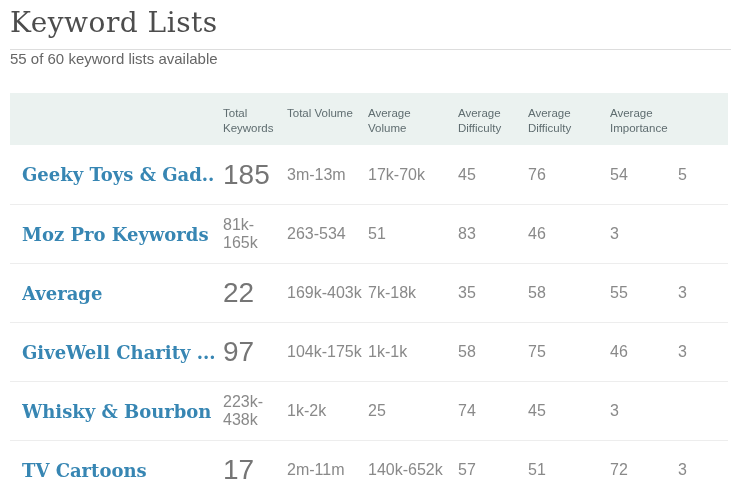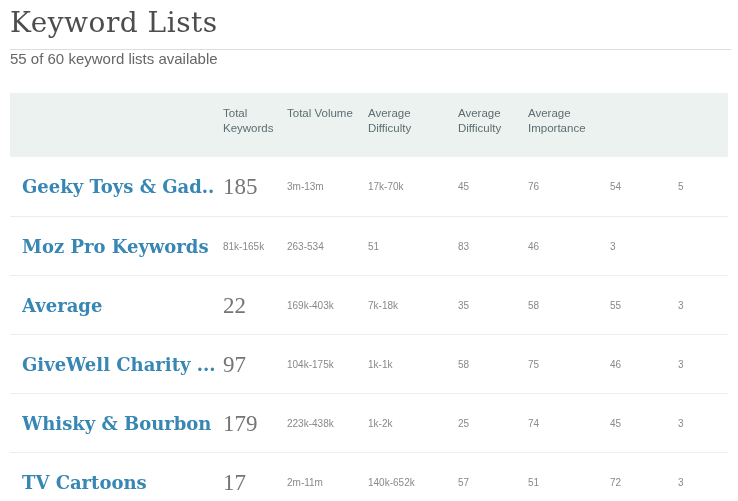--- a/index.html
+++ b/index.html
@@ -42,21 +42,21 @@
     margin:26px 10px 0 10px;
     width:718px;
   }
   .grid-row{
     display:grid;
     grid-template-columns:201px 64px 81px 90px 70px 82px 68px 1fr;
     padding-left:12px;
   }
   .thead{
     background:var(--header-bg);
-    height:64px;
+    height:52px;
     align-items:start;
     padding-top:13px;
   }
   .th{
     font-size:11.5px;
     line-height:15px;
     color:var(--header-text);
     padding-right:10px;
   }
   .trow{
@@ -71,46 +71,47 @@
     font-weight:700;
     font-size:18px;
     color:var(--accent);
     text-decoration:none;
     white-space:nowrap;
     overflow:hidden;
     padding-right:6px;
     cursor:pointer;
   }
   .big-num{
-    font-family:Liberation Serif, serif;
+    font-family:Liberation Sans, sans-serif;
     font-weight:400;
-    font-size:23px;
+    font-size:28px;
     color:var(--bignum);
     line-height:1;
   }
   .val{
-    font-size:10px;
+    font-size:16px;
     color:var(--muted);
   }
 </style>
 </head>
 <body>
 
 <div class="page">
 
   <h1 class="page-title">Keyword Lists</h1>
   <hr class="title-divider">
   <div class="subtitle">55 of 60 keyword lists available</div>
 
   <div class="table">
 
     <div class="grid-row thead">
       <div class="th"></div>
       <div class="th">Total Keywords</div>
       <div class="th">Total Volume</div>
+      <div class="th">Average Volume</div>
       <div class="th">Average Difficulty</div>
       <div class="th">Average Difficulty</div>
       <div class="th">Average Importance</div>
     </div>
 
     <div class="grid-row trow">
       <a class="name-link">Geeky Toys &amp; Gad..</a>
       <div class="big-num">185</div>
       <div class="val">3m-13m</div>
       <div class="val">17k-70k</div>
@@ -147,21 +148,20 @@
       <div class="val">104k-175k</div>
       <div class="val">1k-1k</div>
       <div class="val">58</div>
       <div class="val">75</div>
       <div class="val">46</div>
       <div class="val">3</div>
     </div>
 
     <div class="grid-row trow">
       <a class="name-link">Whisky &amp; Bourbon</a>
-      <div class="big-num">179</div>
       <div class="val">223k-438k</div>
       <div class="val">1k-2k</div>
       <div class="val">25</div>
       <div class="val">74</div>
       <div class="val">45</div>
       <div class="val">3</div>
     </div>
 
     <div class="grid-row trow">
       <a class="name-link">TV Cartoons</a>

